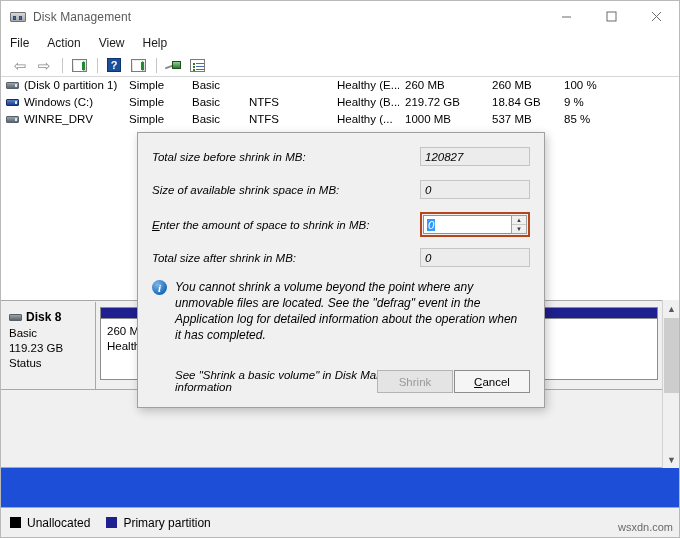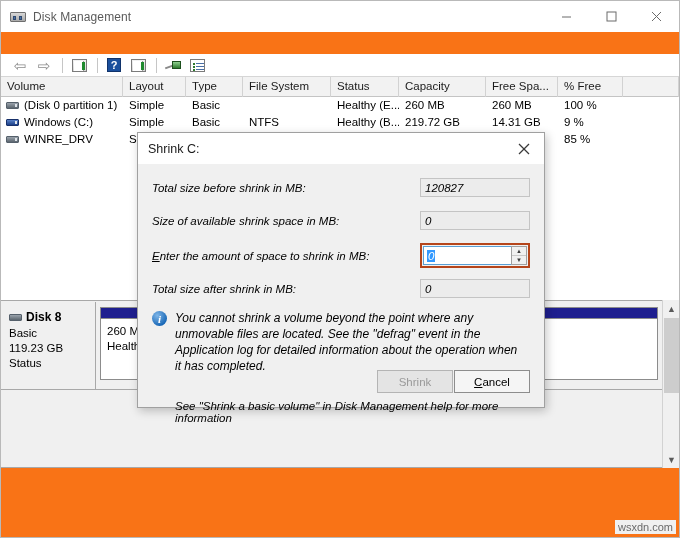--- a/index.html
+++ b/index.html
@@ -6,21 +6,21 @@
   html, body {
     margin: 0; padding: 0;
     width: 680px; height: 538px;
     overflow: hidden;
     background: #ffffff;
     font-family: "Liberation Sans", sans-serif;
   }
   #app {
     position: relative;
     width: 680px; height: 538px;
-    background: #f97316;
+    background: #1d4ed8;
     border: 1px solid #b9b9b9;
     overflow: hidden;
   }
 
   
   .titlebar {
     position: absolute; top: 0; left: 0;
     width: 678px; height: 31px;
     background: #ffffff;
     display: flex; align-items: center;
@@ -444,20 +444,26 @@
       </div>
       <div class="wc">
         <svg width="11" height="11" viewBox="0 0 11 11">
             <line x1="1" y1="1" x2="10" y2="10" stroke="#6b6b6b" stroke-width="1"></line>
             <line x1="10" y1="1" x2="1" y2="10" stroke="#6b6b6b" stroke-width="1"></line>
           </svg>
       </div>
     </div>
   </div>
 
+  <div class="menubar">
+    <div class="menu-item">File</div>
+    <div class="menu-item">Action</div>
+    <div class="menu-item">View</div>
+    <div class="menu-item">Help</div>
+  </div>
 
   <div class="toolbar">
     <div class="tb-btn">
         <span class="arrow-ico">⇦</span>
       </div>
     <div class="tb-btn">
         <span class="arrow-ico">⇨</span>
       </div>
     <div class="tb-sep"></div>
     <div class="tb-btn">
@@ -483,31 +489,20 @@
           <i></i>
           <i></i>
           <u></u>
           <u></u>
           <u></u>
         </span>
     </div>
   </div>
 
   <div class="vol-panel">
-    <div class="vol-header">
-      <div class="vh" style="width:122px">Volume</div>
-      <div class="vh" style="width:63px">Layout</div>
-      <div class="vh" style="width:57px">Type</div>
-      <div class="vh" style="width:88px">File System</div>
-      <div class="vh" style="width:68px">Status</div>
-      <div class="vh" style="width:87px">Capacity</div>
-      <div class="vh" style="width:72px">Free Spa...</div>
-      <div class="vh" style="width:65px">% Free</div>
-      <div class="vh" style="width:56px"></div>
-    </div>
 
     <div class="vol-row">
       <div class="vc first" style="width:122px">
         <span class="drv-ico"></span>
         <span>(Disk 0 partition 1)</span>
       </div>
       <div class="vc" style="width:63px">Simple</div>
       <div class="vc" style="width:57px">Basic</div>
       <div class="vc" style="width:88px"></div>
       <div class="vc" style="width:68px">Healthy (E...</div>
@@ -519,21 +514,21 @@
     <div class="vol-row">
       <div class="vc first" style="width:122px">
         <span class="drv-ico blue"></span>
         <span>Windows (C:)</span>
       </div>
       <div class="vc" style="width:63px">Simple</div>
       <div class="vc" style="width:57px">Basic</div>
       <div class="vc" style="width:88px">NTFS</div>
       <div class="vc" style="width:68px">Healthy (B...</div>
       <div class="vc" style="width:87px">219.72 GB</div>
-      <div class="vc" style="width:72px">14.31 GB</div>
+      <div class="vc" style="width:72px">18.84 GB</div>
       <div class="vc" style="width:65px">9 %</div>
     </div>
 
     <div class="vol-row">
       <div class="vc first" style="width:122px">
         <span class="drv-ico"></span>
         <span>WINRE_DRV</span>
       </div>
       <div class="vc" style="width:63px">Simple</div>
       <div class="vc" style="width:57px">Basic</div>
@@ -579,31 +574,32 @@
       <div class="empty-cell"></div>
     </div>
   </div>
 
   <div class="vscroll">
     <div class="sb-arrow">▲</div>
     <div class="sb-thumb"></div>
     <div class="sb-arrow sb-down">▼</div>
   </div>
 
+  <div class="legend">
+    <div class="leg-item">
+      <span class="leg-sw black"></span>
+      <span class="leg-text">Unallocated</span>
+    </div>
+    <div class="leg-item">
+      <span class="leg-sw blue"></span>
+      <span class="leg-text">Primary partition</span>
+    </div>
+  </div>
 
   <div class="dialog">
-    <div class="dlg-title">
-      <span class="dlg-title-text">Shrink C:</span>
-      <div class="dlg-close">
-        <svg width="12" height="12" viewBox="0 0 12 12">
-            <line x1="1" y1="1" x2="11" y2="11" stroke="#3a3a3a" stroke-width="1.2"></line>
-            <line x1="11" y1="1" x2="1" y2="11" stroke="#3a3a3a" stroke-width="1.2"></line>
-          </svg>
-      </div>
-    </div>
 
     <div class="dlg-body">
       <div class="frm-row">
         <div class="frm-label">Total size before shrink in MB:</div>
         <div class="ro-field">120827</div>
       </div>
 
       <div class="frm-row">
         <div class="frm-label">Size of available shrink space in MB:</div>
         <div class="ro-field">0</div>

